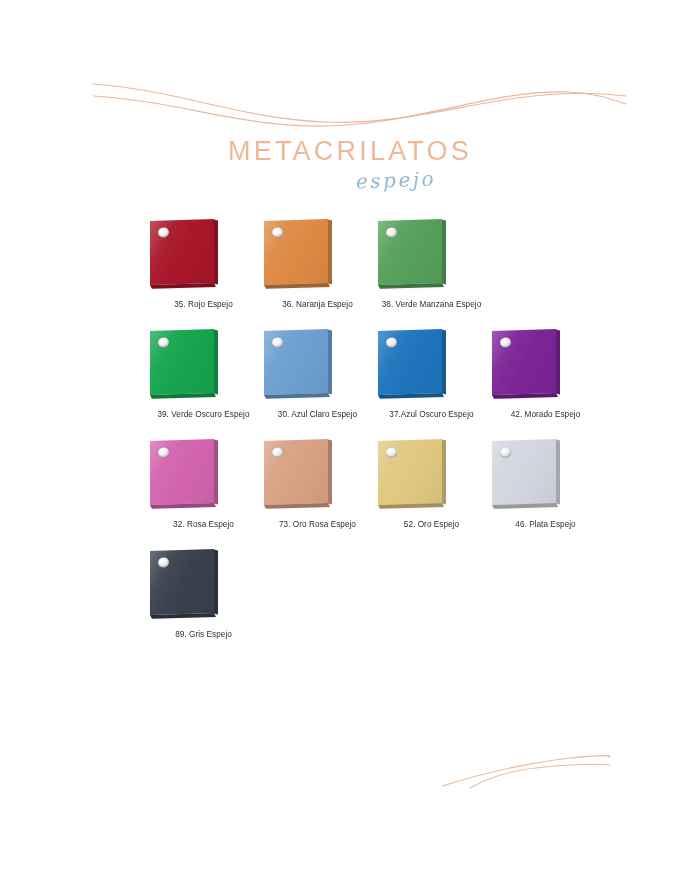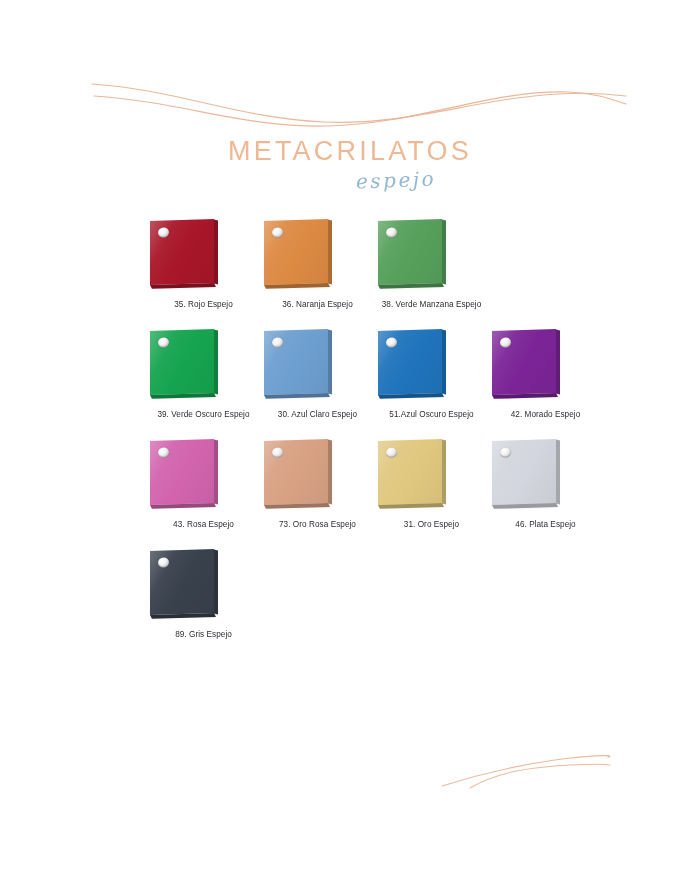--- a/index.html
+++ b/index.html
@@ -220,60 +220,60 @@
         </div>
         <div class="chip-label">30. Azul Claro Espejo</div>
       </div>
       <div class="cell">
         <div class="chip-wrap">
           <div class="chip" id="chip6" style="background: rgb(31, 116, 188);">
               <span class="chip-gloss"></span>
               <span class="chip-hole"></span>
             </div>
         </div>
-        <div class="chip-label">51.Azul Oscuro Espejo</div>
+        <div class="chip-label">37.Azul Oscuro Espejo</div>
       </div>
       <div class="cell">
         <div class="chip-wrap">
           <div class="chip" id="chip7" style="background: rgb(124, 36, 151);">
               <span class="chip-gloss"></span>
               <span class="chip-hole"></span>
             </div>
         </div>
         <div class="chip-label">42. Morado Espejo</div>
       </div>
     </div>
 
     <div class="grid-row">
       <div class="cell">
         <div class="chip-wrap">
           <div class="chip" id="chip8" style="background: rgb(210, 100, 174);">
               <span class="chip-gloss"></span>
               <span class="chip-hole"></span>
             </div>
         </div>
-        <div class="chip-label">43. Rosa Espejo</div>
+        <div class="chip-label">32. Rosa Espejo</div>
       </div>
       <div class="cell">
         <div class="chip-wrap">
           <div class="chip" id="chip9" style="background: rgb(216, 161, 132);">
               <span class="chip-gloss"></span>
               <span class="chip-hole"></span>
             </div>
         </div>
         <div class="chip-label">73. Oro Rosa Espejo</div>
       </div>
       <div class="cell">
         <div class="chip-wrap">
           <div class="chip" id="chip10" style="background: rgb(224, 200, 127);">
               <span class="chip-gloss"></span>
               <span class="chip-hole"></span>
             </div>
         </div>
-        <div class="chip-label">31. Oro Espejo</div>
+        <div class="chip-label">52. Oro Espejo</div>
       </div>
       <div class="cell">
         <div class="chip-wrap">
           <div class="chip" id="chip11" style="background: rgb(211, 214, 222);">
               <span class="chip-gloss"></span>
               <span class="chip-hole"></span>
             </div>
         </div>
         <div class="chip-label">46. Plata Espejo</div>
       </div>

